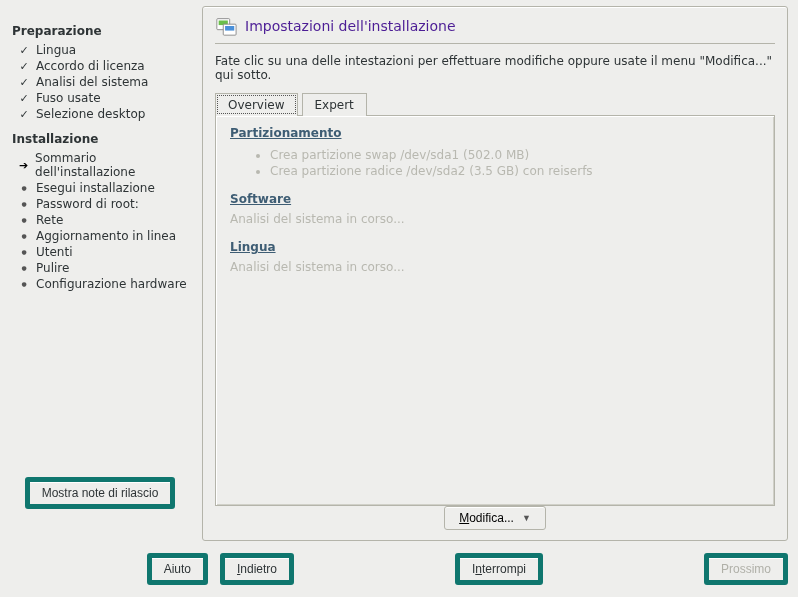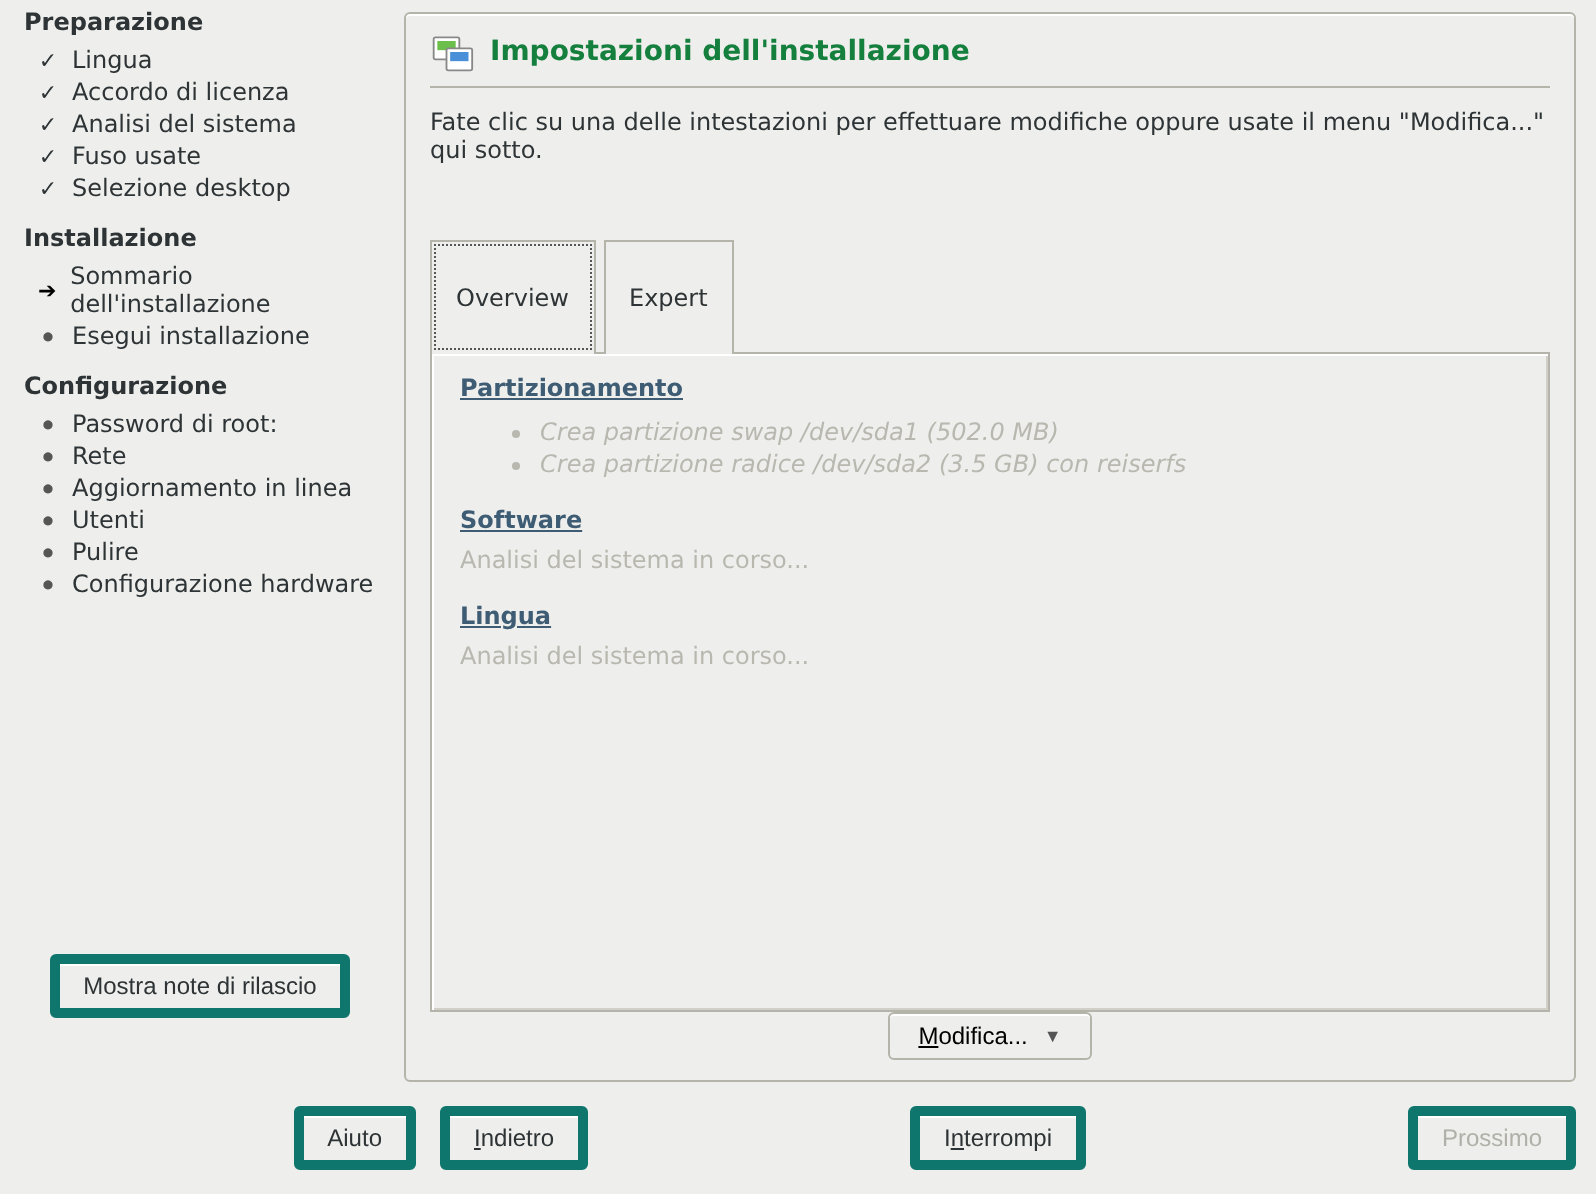--- a/index.html
+++ b/index.html
@@ -14,21 +14,21 @@
     display: flex;
     flex-direction: column;
   }
   .main-area {
     display: flex;
     flex: 1;
     overflow: hidden;
   }
   .sidebar {
     width: 198px;
-    padding: 4px 10px 8px 12px;
+    padding: 24px 10px 8px 12px;
     display: flex;
     flex-direction: column;
   }
   .sidebar-list { flex: 1; }
   .section-header {
     font-weight: bold;
     color: #2e3436;
     margin-top: 10px;
     margin-bottom: 4px;
   }
@@ -83,43 +83,42 @@
   }
   .panel-title-row {
     display: flex;
     align-items: center;
     gap: 8px;
     padding-bottom: 6px;
     border-bottom: 1px solid #b4b4aa;
     margin-bottom: 10px;
   }
   .panel-title {
-    font-weight: bold;
+    font-weight: normal;
     font-size: 14px;
-    color: #15803d;
+    color: #4c1d95;
   }
   .description {
     color: #2e3436;
     margin-bottom: 10px;
   }
   .tabs {
     display: flex;
     gap: 4px;
     position: relative;
     z-index: 2;
   }
   .tab {
     border: 1px solid #b4b4aa;
     border-bottom: none;
-    padding: 21px 12px;
+    padding: 4px 12px;
     background: #eeeeec;
     cursor: pointer;
     position: relative;
     top: 1px;
-    margin-top: 27px;
   }
   .tab.active {
     outline: 1px dotted #555;
     outline-offset: -3px;
     background: #eeeeec;
   }
   .tab-content {
     border: 1px solid #b4b4aa;
     flex: 1;
     background: #eeeeec;
@@ -135,21 +134,21 @@
     display: inline-block;
     margin-bottom: 6px;
   }
   .section-body { margin-bottom: 14px; }
   .dim { color: #b8b8b0; }
   ul.dim-list {
     list-style: disc;
     padding-left: 40px;
     color: #b8b8b0;
   }
-  ul.dim-list li { margin: 2px 0; font-style: italic; }
+  ul.dim-list li { margin: 2px 0; }
   .modify-row {
     display: flex;
     justify-content: center;
   }
   .modify-btn {
     background: #eeeeec;
     border: 1px solid #b4b4aa;
     border-radius: 3px;
     padding: 4px 14px;
     font-size: 12px;
@@ -204,21 +203,20 @@
       <div class="section-header">Installazione</div>
       <div class="step-item">
           <span class="step-icon arrow"></span>
           <span>Sommario dell'installazione</span>
         </div>
       <div class="step-item">
           <span class="step-icon bullet"></span>
           <span>Esegui installazione</span>
         </div>
 
-      <div class="section-header">Configurazione</div>
       <div class="step-item">
           <span class="step-icon bullet"></span>
           <span>Password di root:</span>
         </div>
       <div class="step-item">
           <span class="step-icon bullet"></span>
           <span>Rete</span>
         </div>
       <div class="step-item">
           <span class="step-icon bullet"></span>

